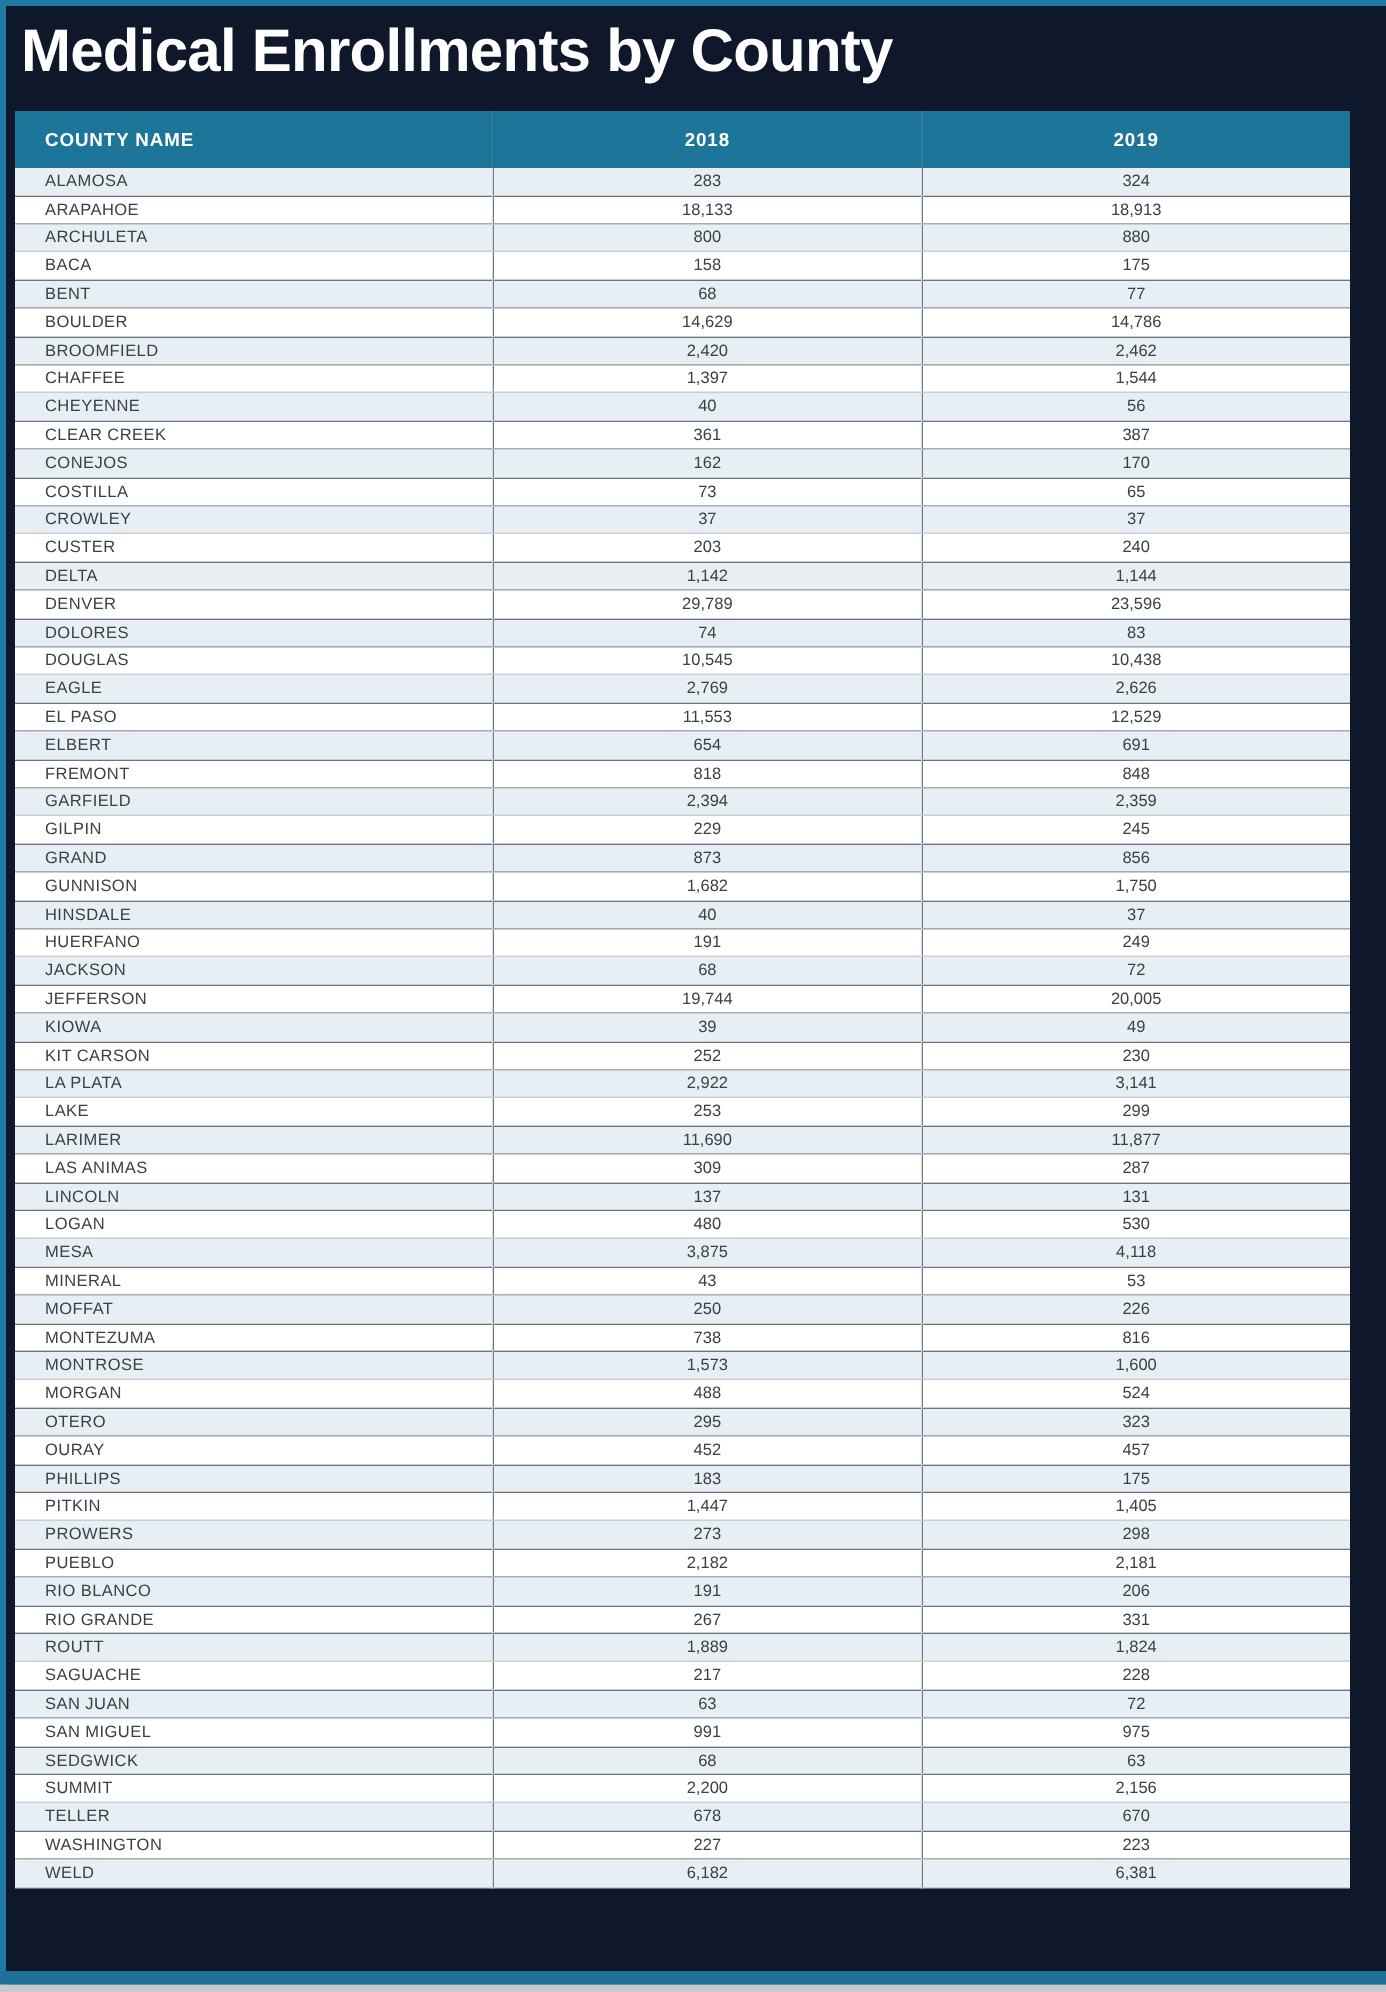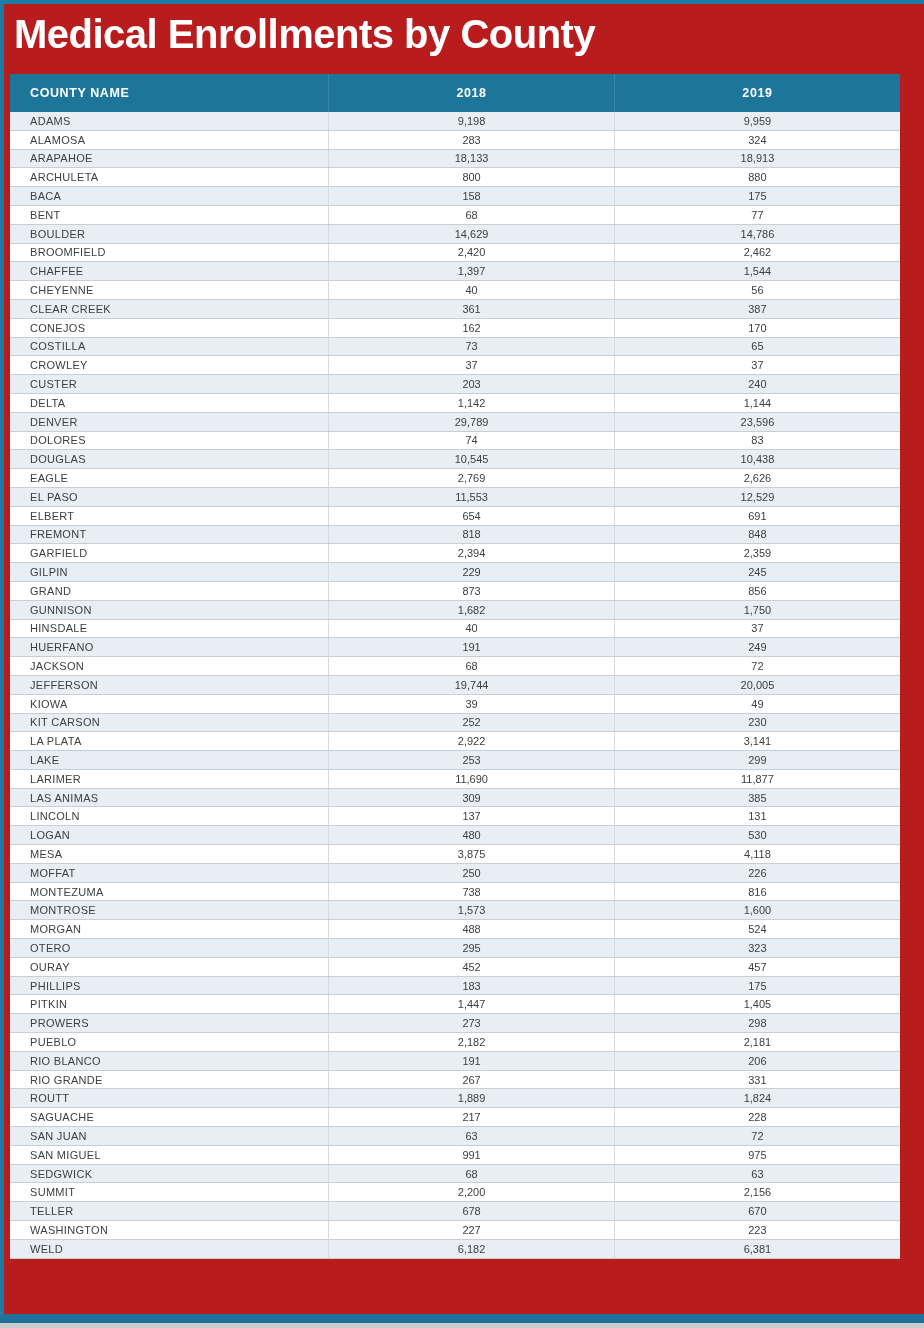--- a/index.html
+++ b/index.html
@@ -4,21 +4,21 @@
 <style>
   html, body { margin: 0; padding: 0; }
   body {
     width: 924px; height: 1328px;
     font-family: "Liberation Sans", sans-serif;
     background: #c8cbcd;
   }
   .page {
     position: relative;
     width: 924px; height: 1328px;
-    background: #b91c1c;
+    background: #0f172a;
     overflow: hidden;
   }
   .strip-top    { position: absolute; top: 0; left: 0; right: 0; height: 4px; background: #1E7BA4; }
   .strip-left   { position: absolute; top: 0; left: 0; bottom: 0; width: 4px; background: #1E7BA4; }
   .strip-bottom-blue { position: absolute; left: 0; right: 0; bottom: 5px; height: 9px; background: #20719A; z-index: 5; }
   .strip-bottom-gray { position: absolute; left: 0; right: 0; bottom: 0; height: 5px; background: #C8CBCD; z-index: 5; }
 
   .title {
     color: #FFFFFF;
     font-size: 40px;
@@ -79,25 +79,20 @@
     <table>
       <thead>
         <tr>
           <th class="col-county">COUNTY NAME</th>
           <th class="col-year">2018</th>
           <th class="col-year">2019</th>
         </tr>
       </thead>
       <tbody>
           <tr>
-            <td>ADAMS</td>
-            <td>9,198</td>
-            <td>9,959</td>
-          </tr>
-          <tr>
             <td>ALAMOSA</td>
             <td>283</td>
             <td>324</td>
           </tr>
           <tr>
             <td>ARAPAHOE</td>
             <td>18,133</td>
             <td>18,913</td>
           </tr>
           <tr>
@@ -261,38 +256,43 @@
             <td>299</td>
           </tr>
           <tr>
             <td>LARIMER</td>
             <td>11,690</td>
             <td>11,877</td>
           </tr>
           <tr>
             <td>LAS ANIMAS</td>
             <td>309</td>
-            <td>385</td>
+            <td>287</td>
           </tr>
           <tr>
             <td>LINCOLN</td>
             <td>137</td>
             <td>131</td>
           </tr>
           <tr>
             <td>LOGAN</td>
             <td>480</td>
             <td>530</td>
           </tr>
           <tr>
             <td>MESA</td>
             <td>3,875</td>
             <td>4,118</td>
           </tr>
           <tr>
+            <td>MINERAL</td>
+            <td>43</td>
+            <td>53</td>
+          </tr>
+          <tr>
             <td>MOFFAT</td>
             <td>250</td>
             <td>226</td>
           </tr>
           <tr>
             <td>MONTEZUMA</td>
             <td>738</td>
             <td>816</td>
           </tr>
           <tr>

